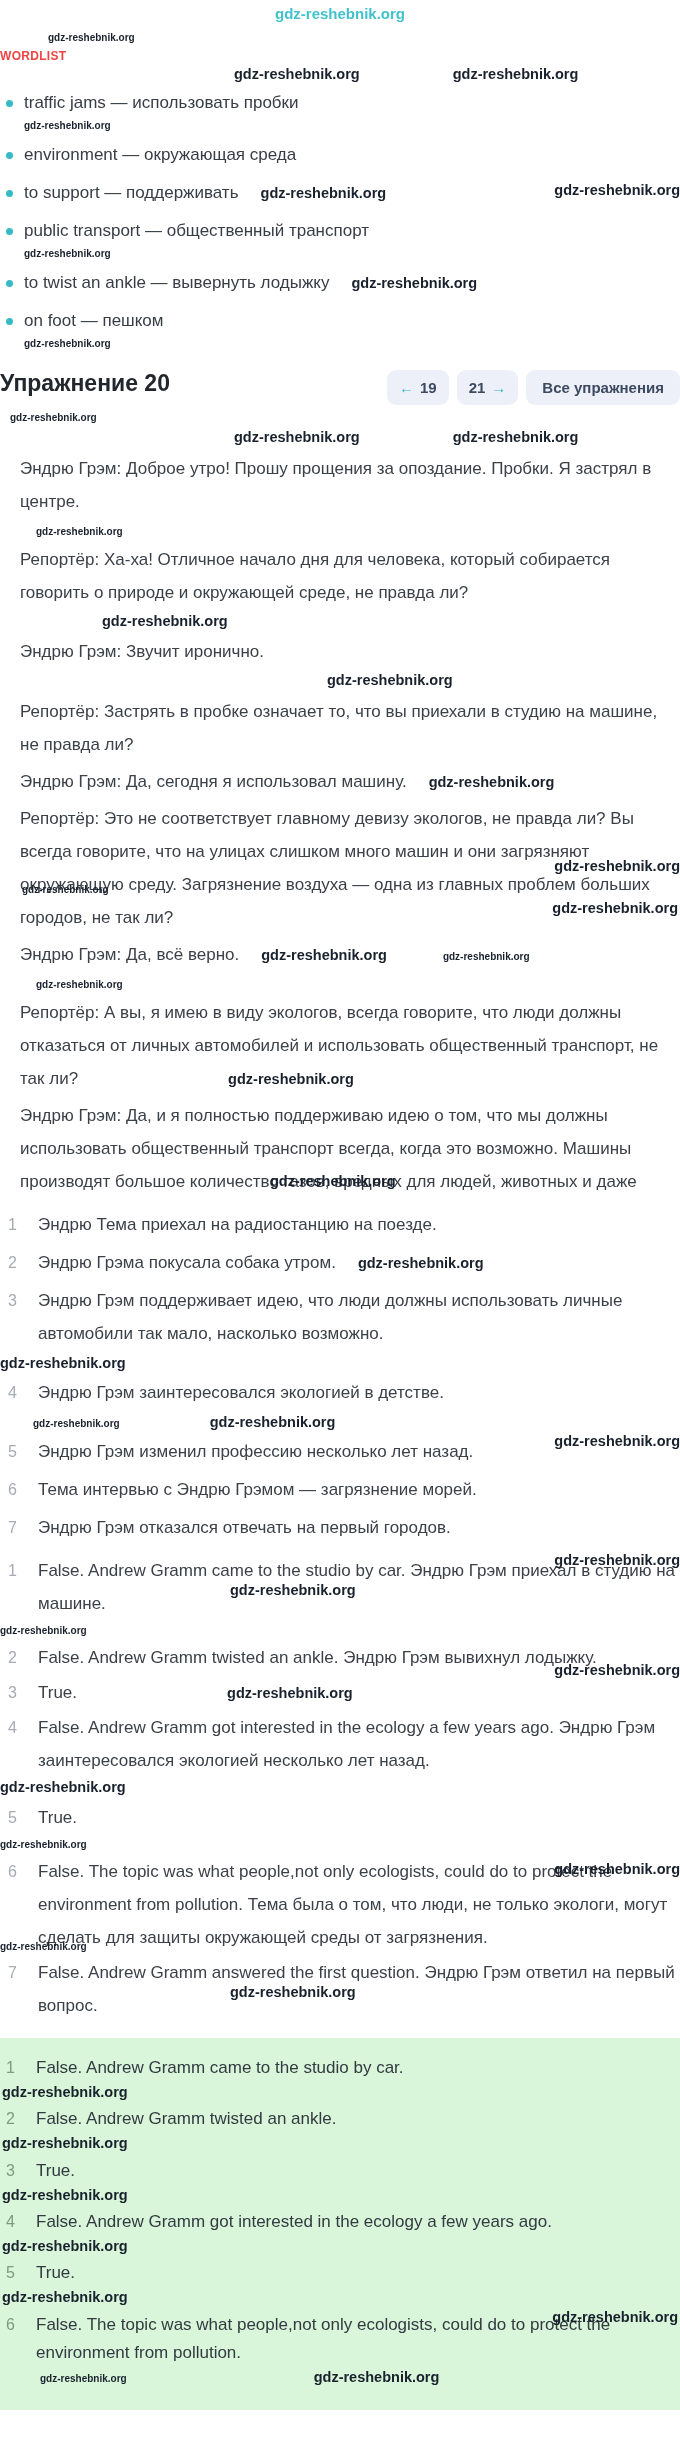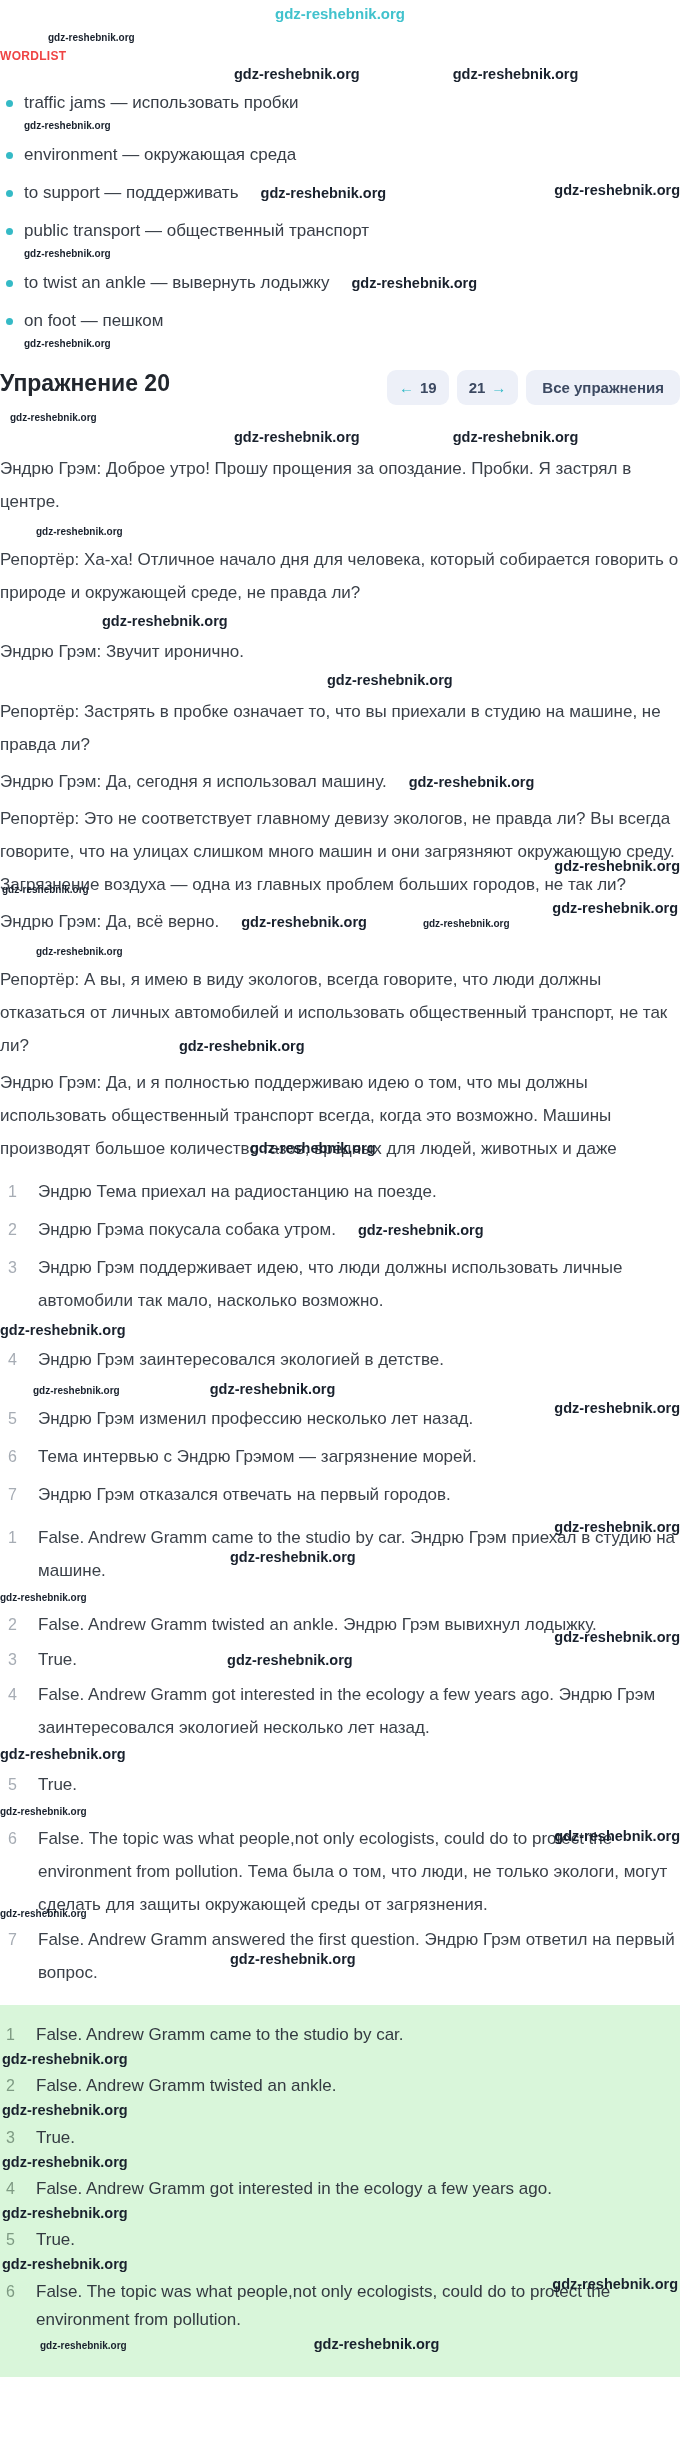--- a/index.html
+++ b/index.html
@@ -42,21 +42,21 @@
   .wordlist li::before { content:""; position:absolute; left:6px; top:12px; width:7px; height:7px; border-radius:50%; background:#35bac6; }
 
   .ex-header { display:flex; align-items:flex-start; justify-content:space-between; margin-top:20px; }
   .ex-title { font-size:23px; font-weight:700; color:#22272e; }
   .ex-nav { display:flex; gap:8px; align-items:center; }
   .pill { display:inline-flex; align-items:center; gap:6px; border:none; background:#edf0f8; border-radius:9px; padding:9px 12px; font-size:15px; font-weight:600; color:#3c4961; font-family:inherit; cursor:pointer; }
   .pill .arrow { color:#2fb9c6; font-weight:700; }
   .pill-wide { padding:9px 16px; }
 
   .dialogue { margin-top:4px; }
-  .dialogue p { font-size:17px; line-height:33px; margin-bottom:4px; color:#3b4149; }
+  .dialogue p { font-size:17px; line-height:33px; margin-bottom:4px; color:#3b4149;margin-left:20px; }
 
   .numlist { counter-reset:n; margin-top:10px; }
   .numlist .item { counter-increment:n; position:relative; padding-left:38px; font-size:17px; line-height:33px; margin-bottom:2px; color:#3b4149; }
   .numlist .item::before { content:counter(n); position:absolute; left:8px; top:0; color:#a6acb4; font-size:16px; }
   .numlist.sp .item { margin-bottom:5px; }
   .numlist .wm-line { margin:2px 0 4px; line-height:14px; }
 
   .green { background:#d9f6da; margin:16px -14px 0; padding:16px 16px 20px; counter-reset:g; }
   .green .item { counter-increment:g; position:relative; padding-left:34px; font-size:17px; line-height:28px; margin-bottom:2px; color:#333a41; }
   .green .item::before { content:counter(g); position:absolute; left:4px; top:0; color:#7e9a83; font-size:16px; }

